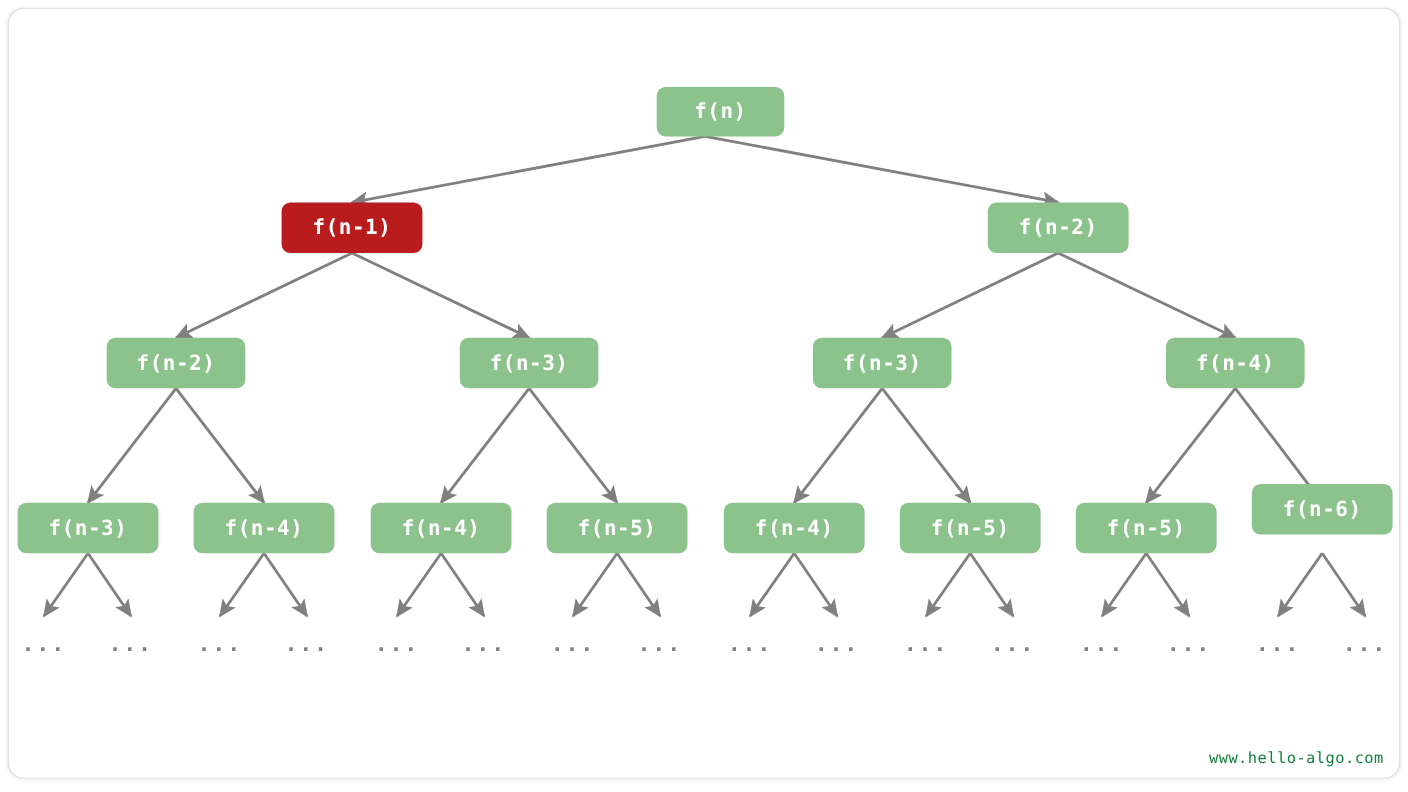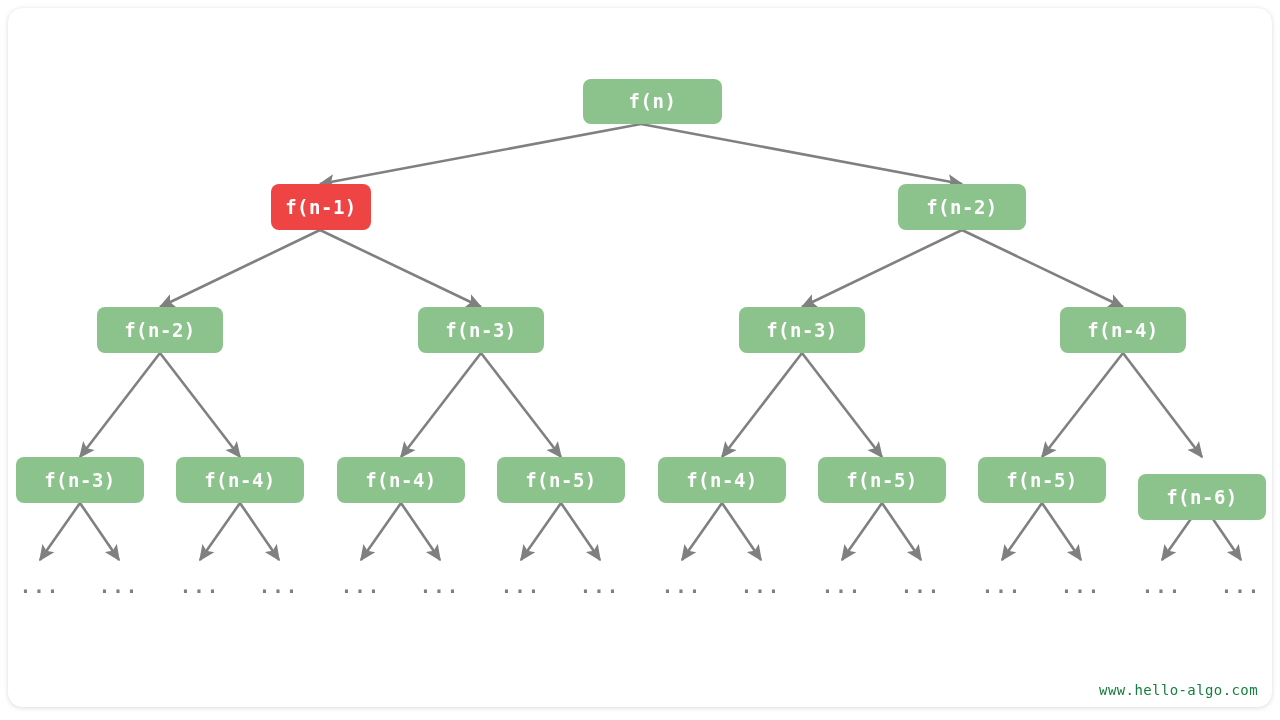--- a/index.html
+++ b/index.html
@@ -111,35 +111,35 @@
         <line x1="882" y1="503" x2="842" y2="560" stroke="#808080" stroke-width="2.6" marker-end="url(#arrowhead)"></line>
         <line x1="882" y1="503" x2="921" y2="560" stroke="#808080" stroke-width="2.6" marker-end="url(#arrowhead)"></line>
         <line x1="1042" y1="503" x2="1002" y2="560" stroke="#808080" stroke-width="2.6" marker-end="url(#arrowhead)"></line>
         <line x1="1042" y1="503" x2="1081" y2="560" stroke="#808080" stroke-width="2.6" marker-end="url(#arrowhead)"></line>
         <line x1="1202" y1="503" x2="1162" y2="560" stroke="#808080" stroke-width="2.6" marker-end="url(#arrowhead)"></line>
         <line x1="1202" y1="503" x2="1241" y2="560" stroke="#808080" stroke-width="2.6" marker-end="url(#arrowhead)"></line>
       </g>
   </svg>
 
   <div id="node-layer">
-      <div class="node" style="left: 583px; top: 78.5px; width: 139px; height: 45px; background: rgb(140, 194, 140); color: rgb(255, 255, 255);">f(n)</div>
-      <div class="node" style="left: 271px; top: 184px; width: 100px; height: 46px; background: #ef4444; color: rgb(255, 255, 255);">f(n-1)</div>
+      <div class="node" style="left: 597px; top: 78.5px; width: 116px; height: 45px; background: rgb(140, 194, 140); color: rgb(255, 255, 255);">f(n)</div>
+      <div class="node" style="left: 256px; top: 184px; width: 128px; height: 46px; background: #b91c1c; color: rgb(255, 255, 255);">f(n-1)</div>
       <div class="node" style="left: 898px; top: 184px; width: 128px; height: 46px; background: rgb(140, 194, 140); color: rgb(255, 255, 255);">f(n-2)</div>
       <div class="node" style="left: 97px; top: 307px; width: 126px; height: 46px; background: rgb(140, 194, 140); color: rgb(255, 255, 255);">f(n-2)</div>
       <div class="node" style="left: 418px; top: 307px; width: 126px; height: 46px; background: rgb(140, 194, 140); color: rgb(255, 255, 255);">f(n-3)</div>
       <div class="node" style="left: 739px; top: 307px; width: 126px; height: 46px; background: rgb(140, 194, 140); color: rgb(255, 255, 255);">f(n-3)</div>
       <div class="node" style="left: 1060px; top: 307px; width: 126px; height: 46px; background: rgb(140, 194, 140); color: rgb(255, 255, 255);">f(n-4)</div>
       <div class="node" style="left: 16px; top: 457px; width: 128px; height: 46px; background: rgb(140, 194, 140); color: rgb(255, 255, 255);">f(n-3)</div>
       <div class="node" style="left: 176px; top: 457px; width: 128px; height: 46px; background: rgb(140, 194, 140); color: rgb(255, 255, 255);">f(n-4)</div>
       <div class="node" style="left: 337px; top: 457px; width: 128px; height: 46px; background: rgb(140, 194, 140); color: rgb(255, 255, 255);">f(n-4)</div>
       <div class="node" style="left: 497px; top: 457px; width: 128px; height: 46px; background: rgb(140, 194, 140); color: rgb(255, 255, 255);">f(n-5)</div>
       <div class="node" style="left: 658px; top: 457px; width: 128px; height: 46px; background: rgb(140, 194, 140); color: rgb(255, 255, 255);">f(n-4)</div>
       <div class="node" style="left: 818px; top: 457px; width: 128px; height: 46px; background: rgb(140, 194, 140); color: rgb(255, 255, 255);">f(n-5)</div>
       <div class="node" style="left: 978px; top: 457px; width: 128px; height: 46px; background: rgb(140, 194, 140); color: rgb(255, 255, 255);">f(n-5)</div>
-      <div class="node" style="left: 1138px; top: 474px; width: 128px; height: 46px; background: rgb(140, 194, 140); color: rgb(255, 255, 255);">f(n-6)</div>
+      <div class="node" style="left: 1138px; top: 440px; width: 128px; height: 46px; background: rgb(140, 194, 140); color: rgb(255, 255, 255);">f(n-6)</div>
     </div>
   <div id="ellipsis-layer">
       <div class="ellipsis" style="left: 40px; top: 586px; color: rgb(127, 127, 127);">...</div>
       <div class="ellipsis" style="left: 119px; top: 586px; color: rgb(127, 127, 127);">...</div>
       <div class="ellipsis" style="left: 200px; top: 586px; color: rgb(127, 127, 127);">...</div>
       <div class="ellipsis" style="left: 279px; top: 586px; color: rgb(127, 127, 127);">...</div>
       <div class="ellipsis" style="left: 361px; top: 586px; color: rgb(127, 127, 127);">...</div>
       <div class="ellipsis" style="left: 440px; top: 586px; color: rgb(127, 127, 127);">...</div>
       <div class="ellipsis" style="left: 521px; top: 586px; color: rgb(127, 127, 127);">...</div>
       <div class="ellipsis" style="left: 600px; top: 586px; color: rgb(127, 127, 127);">...</div>

